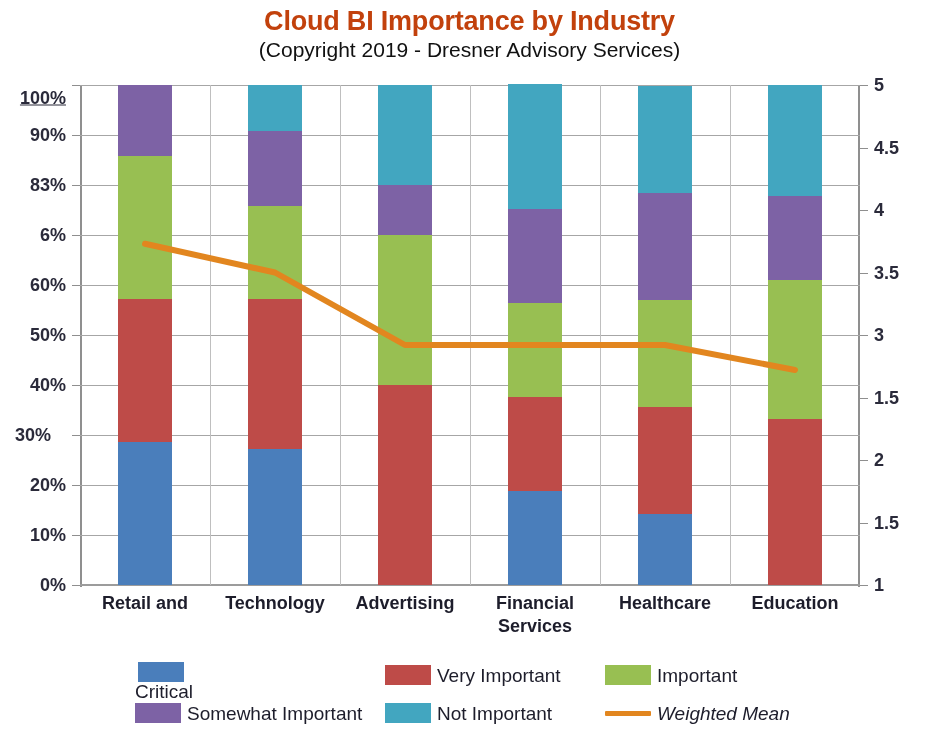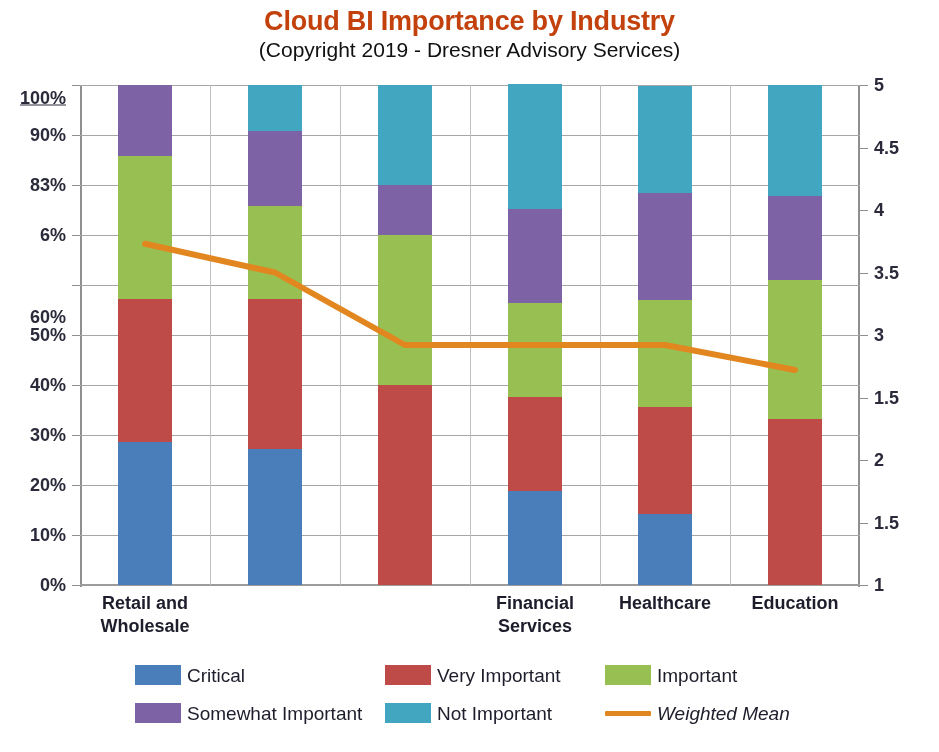--- a/index.html
+++ b/index.html
@@ -108,27 +108,27 @@
   <div id="axis-left"></div>
   <div id="axis-right"></div>
 
   <div id="yticks-left">
       <div class="ylabel-left" style="left: 0px; top: 585px;">0%</div>
       <div class="tickmark-left" style="top: 585px;"></div>
       <div class="ylabel-left" style="left: 0px; top: 535px;">10%</div>
       <div class="tickmark-left" style="top: 535px;"></div>
       <div class="ylabel-left" style="left: 0px; top: 485px;">20%</div>
       <div class="tickmark-left" style="top: 485px;"></div>
-      <div class="ylabel-left" style="left: 0px; top: 435px;">30%</div>
+      <div class="ylabel-left" style="left: 0px; top: 435px; text-align: center;">30%</div>
       <div class="tickmark-left" style="top: 435px;"></div>
       <div class="ylabel-left" style="left: 0px; top: 385px;">40%</div>
       <div class="tickmark-left" style="top: 385px;"></div>
       <div class="ylabel-left" style="left: 0px; top: 335px;">50%</div>
       <div class="tickmark-left" style="top: 335px;"></div>
-      <div class="ylabel-left" style="left: 0px; top: 285px; margin-top: 32px;">60%</div>
+      <div class="ylabel-left" style="left: 0px; top: 285px;">60%</div>
       <div class="tickmark-left" style="top: 285px;"></div>
       <div class="ylabel-left" style="left: 0px; top: 235px;">6%</div>
       <div class="tickmark-left" style="top: 235px;"></div>
       <div class="ylabel-left" style="left: 0px; top: 185px;">83%</div>
       <div class="tickmark-left" style="top: 185px;"></div>
       <div class="ylabel-left" style="left: 0px; top: 135px;">90%</div>
       <div class="tickmark-left" style="top: 135px;"></div>
       <div class="ylabel-left" style="left: 0px; top: 98px; text-decoration: underline;">100%</div>
       <div class="tickmark-left" style="top: 85px;"></div>
     </div>
@@ -216,36 +216,41 @@
         </div>
       </div>
     <svg id="line-layer" viewBox="0 0 780 500" preserveAspectRatio="none">
       <polyline id="mean-line" fill="none" stroke-width="6" stroke-linecap="round" stroke-linejoin="round" points="65.0,158.8 195.0,187.5 325.0,260.0 455.0,260.0 585.0,260.0 715.0,285.0" stroke="#E2861F"></polyline>
     </svg>
   </div>
 
   <div id="xlabels">
       <div class="xlabel" style="left: 0px;">
         <div>Retail and</div>
-        <div>Wholesale</div>
+      </div>
+      <div class="xlabel" style="left: 130px;">
+        <div>Technology</div>
+      </div>
+      <div class="xlabel" style="left: 260px;">
+        <div>Advertising</div>
       </div>
       <div class="xlabel" style="left: 390px;">
         <div>Financial</div>
         <div>Services</div>
       </div>
       <div class="xlabel" style="left: 520px;">
         <div>Healthcare</div>
       </div>
       <div class="xlabel" style="left: 650px;">
         <div>Education</div>
       </div>
     </div>
 
   <div id="legend">
-      <div class="legend-item" style="left: 135px; top: 0px;">
+      <div class="legend-item" style="left: 135px; top: 0px; flex-direction: column;">
         <span class="swatch" style="background: rgb(74, 126, 187);"></span>
         <span class="legend-label">Critical</span>
       </div>
       <div class="legend-item" style="left: 385px; top: 0px;">
         <span class="swatch" style="background: rgb(190, 75, 72);"></span>
         <span class="legend-label">Very Important</span>
       </div>
       <div class="legend-item" style="left: 605px; top: 0px;">
         <span class="swatch" style="background: rgb(152, 191, 82);"></span>
         <span class="legend-label">Important</span>

